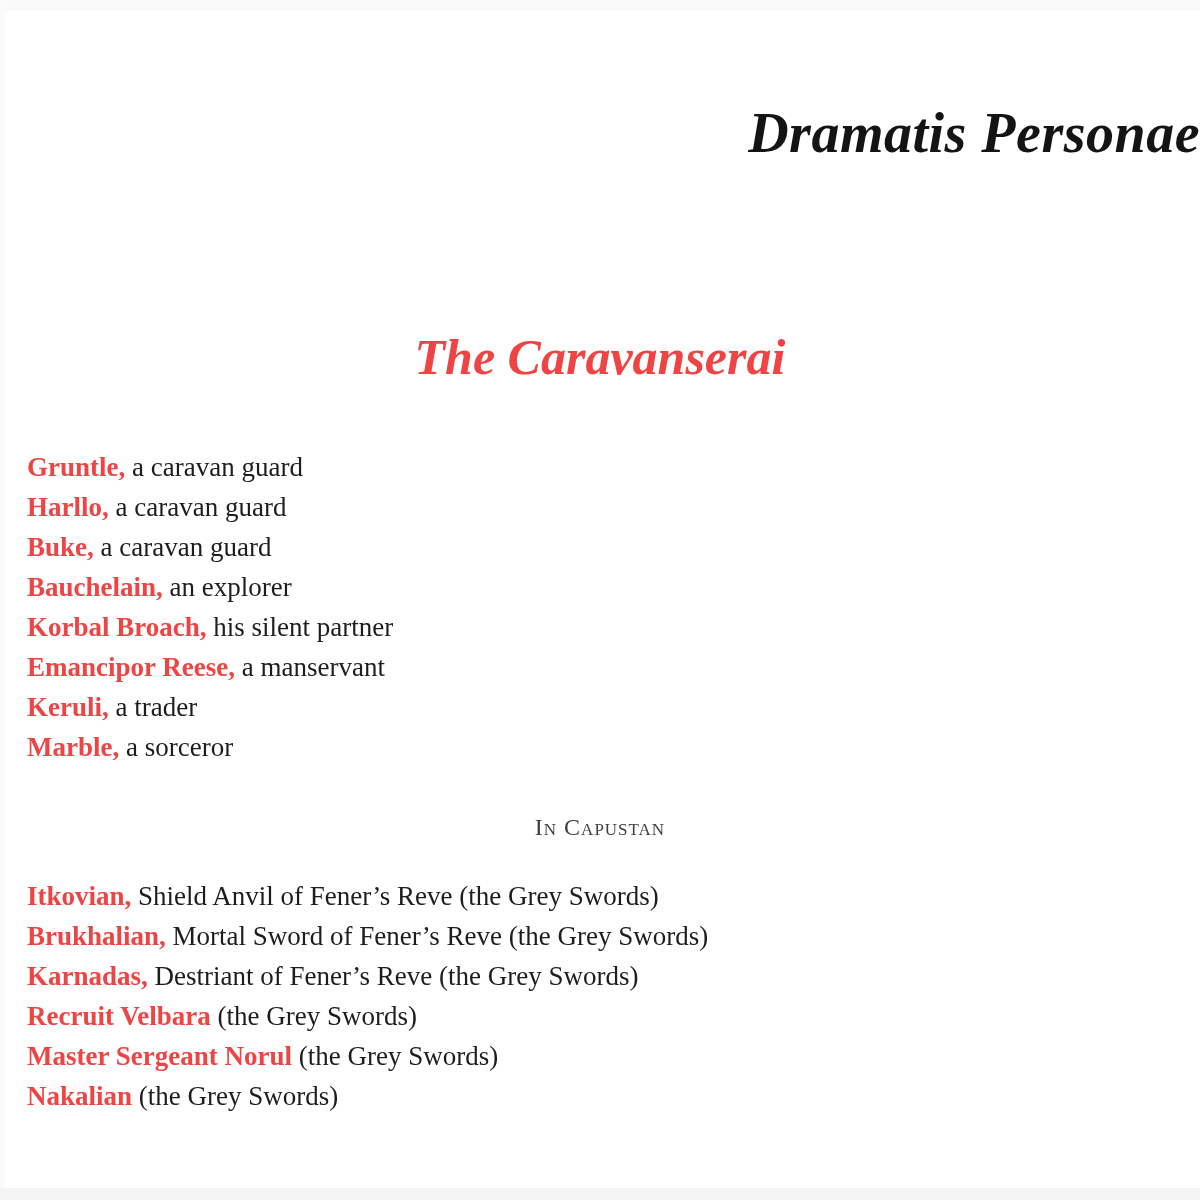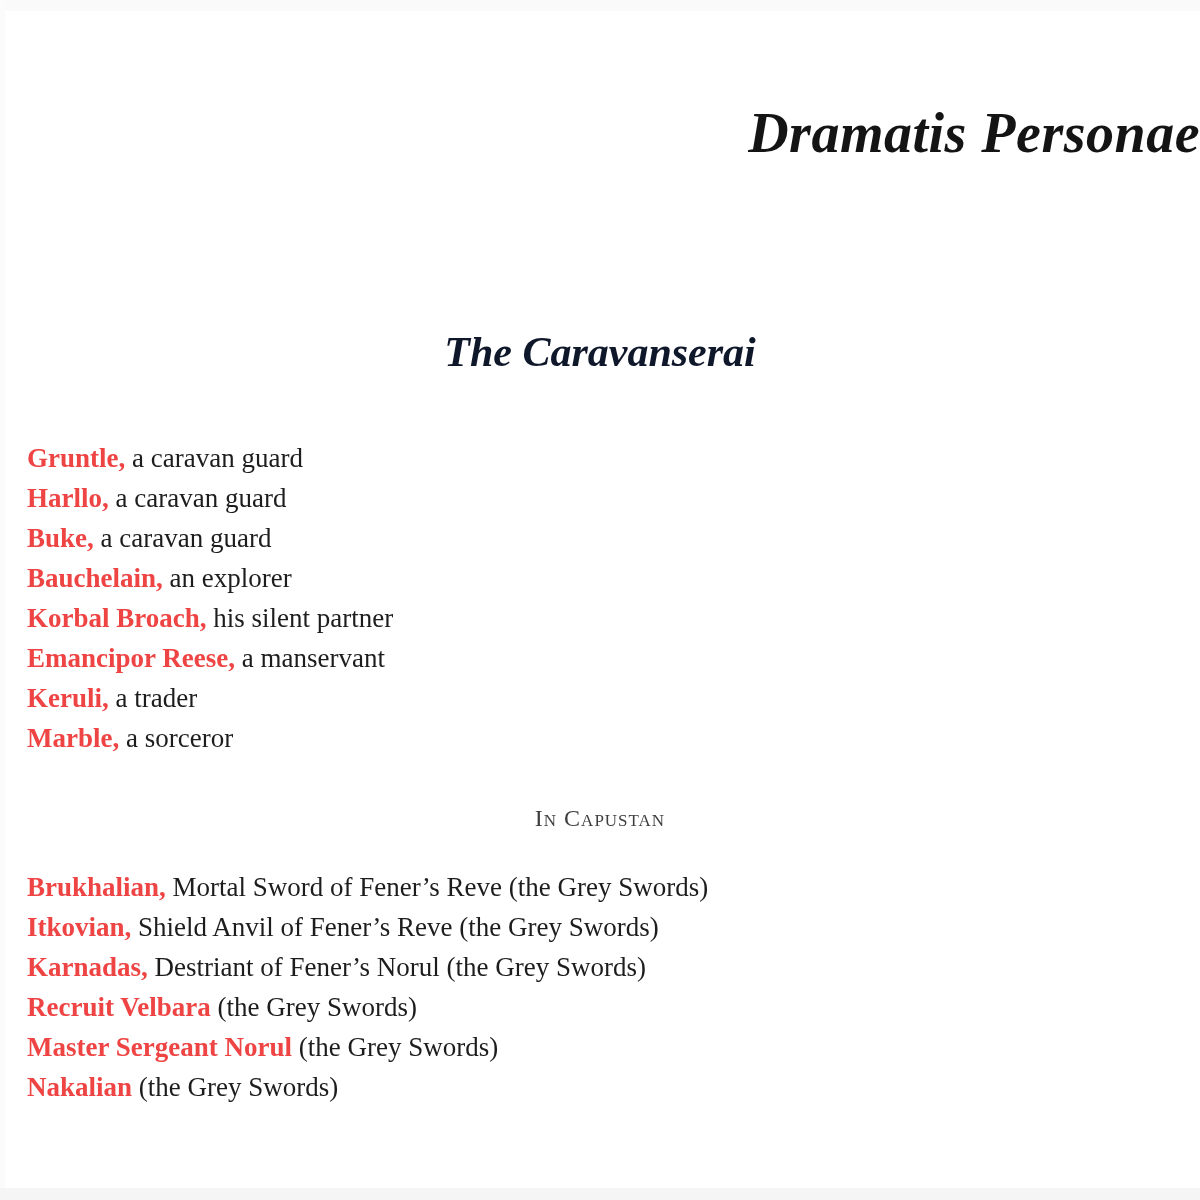--- a/index.html
+++ b/index.html
@@ -40,25 +40,25 @@
     font-size: 56px;
     line-height: 1.2;
     font-weight: bold;
     font-style: italic;
     color: #141414;
     letter-spacing: 0.5px;
   }
   .section-heading {
     margin: 160px 0 0 0;
     text-align: center;
-    font-size: 42px;
+    font-size: 50px;
     line-height: 1.2;
     font-weight: bold;
     font-style: italic;
-    color: #0f172a;
+    color: #ef4444;
   }
   .entries {
     margin: 60px 0 0 27px;
     font-size: 27px;
     line-height: 40px;
   }
   .entries.second {
     margin-top: 32px;
   }
   .entry {
@@ -96,21 +96,21 @@
   <div class="entry"><span class="name">Bauchelain,</span><span> an explorer</span></div>
   <div class="entry"><span class="name">Korbal Broach,</span><span> his silent partner</span></div>
   <div class="entry"><span class="name">Emancipor Reese,</span><span> a manservant</span></div>
   <div class="entry"><span class="name">Keruli,</span><span> a trader</span></div>
   <div class="entry"><span class="name">Marble,</span><span> a sorceror</span></div>
 </div>
 
 <h3 class="subsection-heading">In Capustan</h3>
 
 <div class="entries second">
+  <div class="entry"><span class="name">Itkovian,</span><span> Shield Anvil of Fener’s Reve (the Grey Swords)</span></div>
   <div class="entry"><span class="name">Brukhalian,</span><span> Mortal Sword of Fener’s Reve (the Grey Swords)</span></div>
-  <div class="entry"><span class="name">Itkovian,</span><span> Shield Anvil of Fener’s Reve (the Grey Swords)</span></div>
-  <div class="entry"><span class="name">Karnadas,</span><span> Destriant of Fener’s Norul (the Grey Swords)</span></div>
+  <div class="entry"><span class="name">Karnadas,</span><span> Destriant of Fener’s Reve (the Grey Swords)</span></div>
   <div class="entry"><span class="name">Recruit Velbara</span><span> (the Grey Swords)</span></div>
   <div class="entry"><span class="name">Master Sergeant Norul</span><span> (the Grey Swords)</span></div>
   <div class="entry"><span class="name">Nakalian</span><span> (the Grey Swords)</span></div>
 </div>
 
 <div class="edge-bottom"></div>
 
 </body></html>

